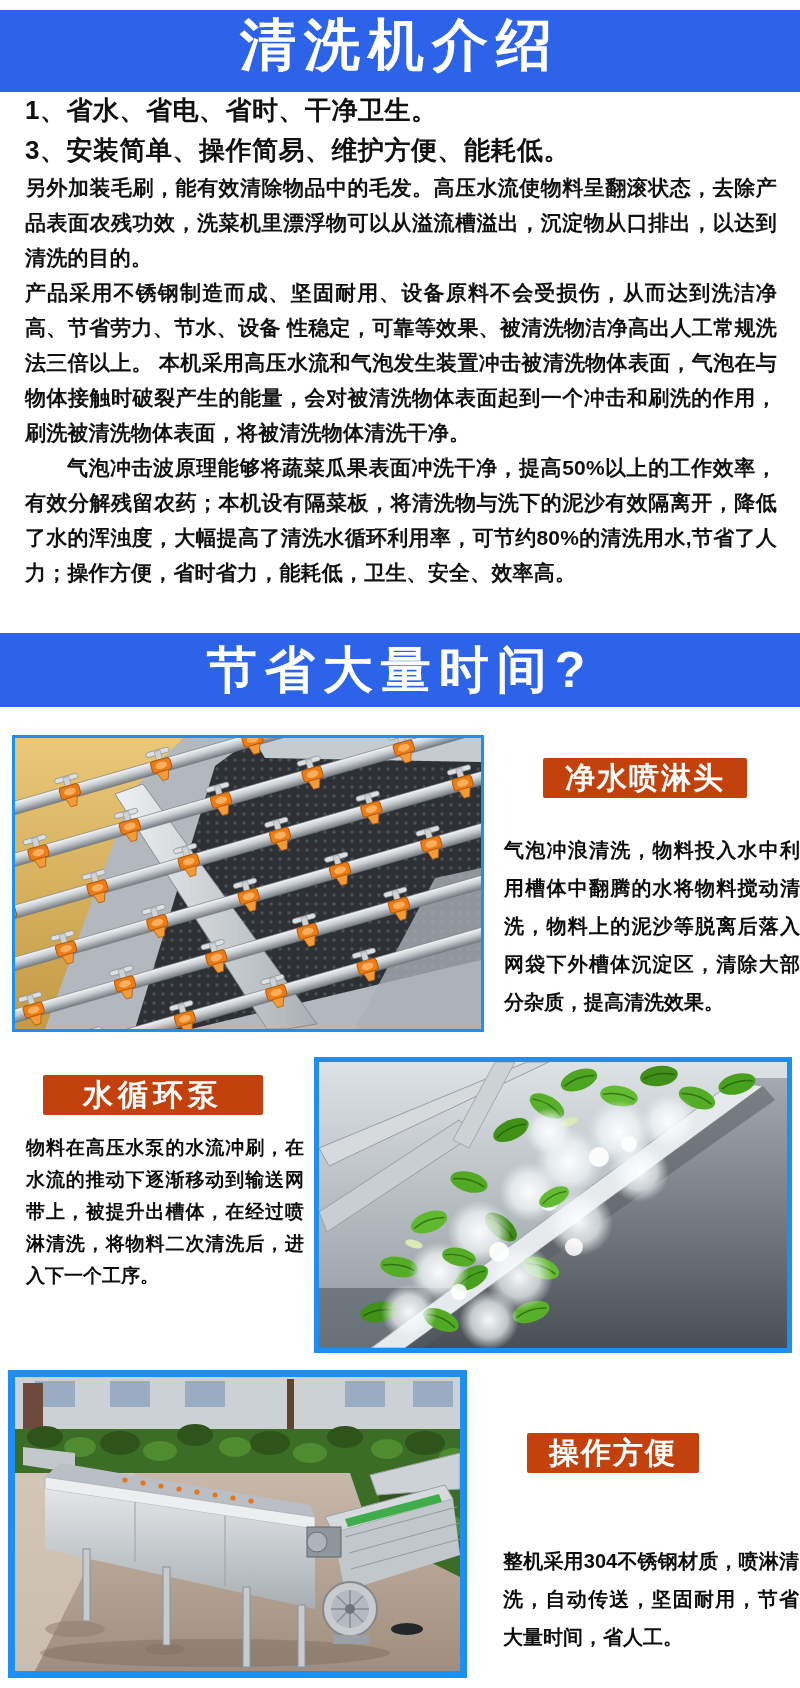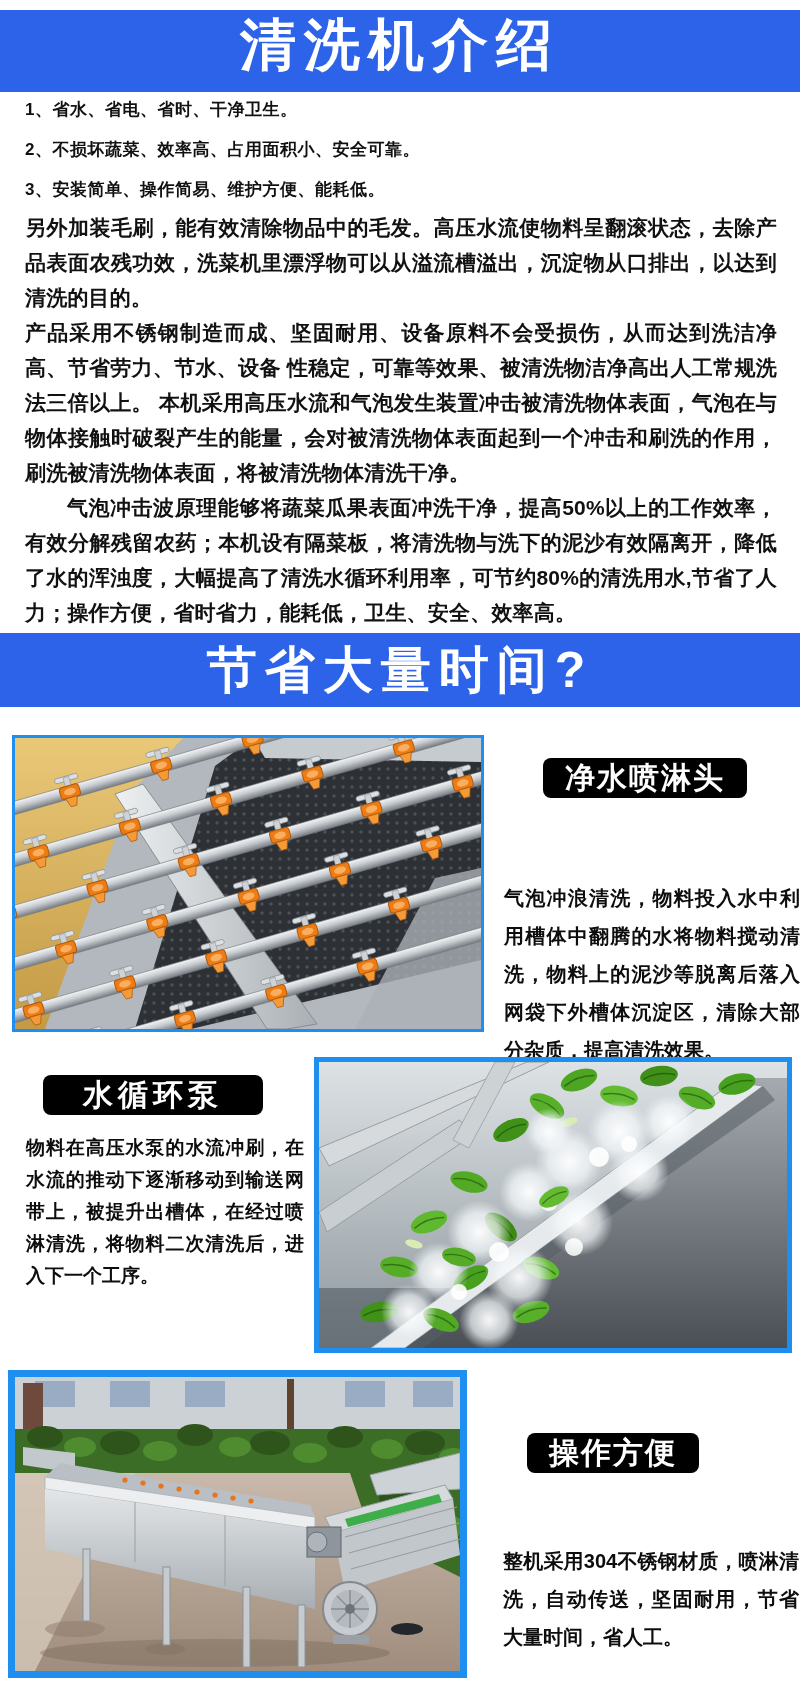--- a/index.html
+++ b/index.html
@@ -6,53 +6,52 @@
   .page{position:relative;width:800px;height:1688px;background:#ffffff;overflow:hidden;
         font-family:"Liberation Sans","DejaVu Sans",sans-serif;color:#111;}
   
   .banner{position:absolute;left:0;width:800px;background:#2c63e8;color:#fff;
           text-align:center;font-weight:700;letter-spacing:8px;white-space:nowrap;}
   .banner.b1{top:10px;height:82px;line-height:70px;font-size:56px;}
   .banner.b2{top:633px;height:74px;line-height:74px;font-size:50px;}
   
   .intro{position:absolute;top:90px;left:25px;width:752px;}
   .intro p{margin:0;}
-  .feat{font-size:17px;line-height:40px;font-weight:600;letter-spacing:.5px;}
+  .feat{font-size:26px;line-height:40px;font-weight:600;letter-spacing:.5px;}
   .para{font-size:21px;line-height:35px;font-weight:600;letter-spacing:.2px;text-align:justify;}
   .para.indent{text-indent:2em;}
   
-  .badge{position:absolute;background:#000000;color:#fff;font-weight:700;font-size:30px;
-         line-height:40px;padding:0 22px;border-radius:8px;letter-spacing:2px;white-space:nowrap;}
+  .badge{position:absolute;background:#c2410c;color:#fff;font-weight:700;font-size:30px;
+         line-height:40px;padding:0 22px;border-radius:2px;letter-spacing:2px;white-space:nowrap;}
   .bd1{top:758px;left:543px;}
   .bd2{top:1075px;left:43px;letter-spacing:5px;padding:0 40px;}
   .bd3{top:1433px;left:527px;}
   
   .sectext{position:absolute;margin:0;font-weight:700;text-align:justify;color:#0d0d0d;}
-  .st1{top:831px;left:504px;width:296px;font-size:20px;line-height:38px;margin-top:48px;}
+  .st1{top:831px;left:504px;width:296px;font-size:20px;line-height:38px;}
   .st2{top:1132px;left:26px;width:278px;font-size:19px;line-height:32px;}
   .st3{top:1542px;left:503px;width:296px;font-size:20px;line-height:38px;}
   
   .photo{position:absolute;margin:0;box-sizing:border-box;border-style:solid;border-color:#1e8ff0;background:#fff;}
   .photo svg{display:block;width:100%;height:100%;}
   .p1{top:735px;left:12px;width:472px;height:297px;border-width:3px;}
   .p2{top:1057px;left:314px;width:478px;height:296px;border-width:5px;}
   .p3{top:1370px;left:8px;width:459px;height:308px;border-width:7px;}
 </style>
 </head>
 <body>
 
 <div class="page">
 
   <div class="banner b1">
     <span>清洗机介绍</span>
   </div>
 
   <div class="intro">
     <p class="feat">1、省水、省电、省时、干净卫生。</p>
-    <p class="feat">2、不损坏蔬菜、效率高、占用面积小、安全可靠。</p>
     <p class="feat">3、安装简单、操作简易、维护方便、能耗低。</p>
     <p class="para">另外加装毛刷，能有效清除物品中的毛发。高压水流使物料呈翻滚状态，去除产品表面农残功效，洗菜机里漂浮物可以从溢流槽溢出，沉淀物从口排出，以达到清洗的目的。</p>
     <p class="para">产品采用不锈钢制造而成、坚固耐用、设备原料不会受损伤，从而达到洗洁净高、节省劳力、节水、设备 性稳定，可靠等效果、被清洗物洁净高出人工常规洗法三倍以上。 本机采用高压水流和气泡发生装置冲击被清洗物体表面，气泡在与物体接触时破裂产生的能量，会对被清洗物体表面起到一个冲击和刷洗的作用，刷洗被清洗物体表面，将被清洗物体清洗干净。</p>
     <p class="para indent">气泡冲击波原理能够将蔬菜瓜果表面冲洗干净，提高50%以上的工作效率，有效分解残留农药；本机设有隔菜板，将清洗物与洗下的泥沙有效隔离开，降低了水的浑浊度，大幅提高了清洗水循环利用率，可节约80%的清洗用水,节省了人力；操作方便，省时省力，能耗低，卫生、安全、效率高。</p>
   </div>
 
   <div class="banner b2">
     <span>节省大量时间?</span>
   </div>
 

